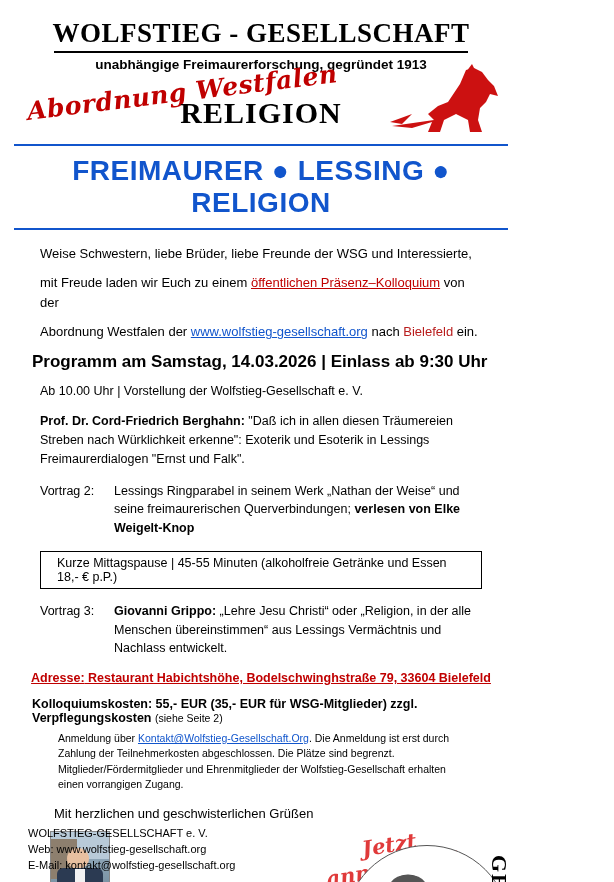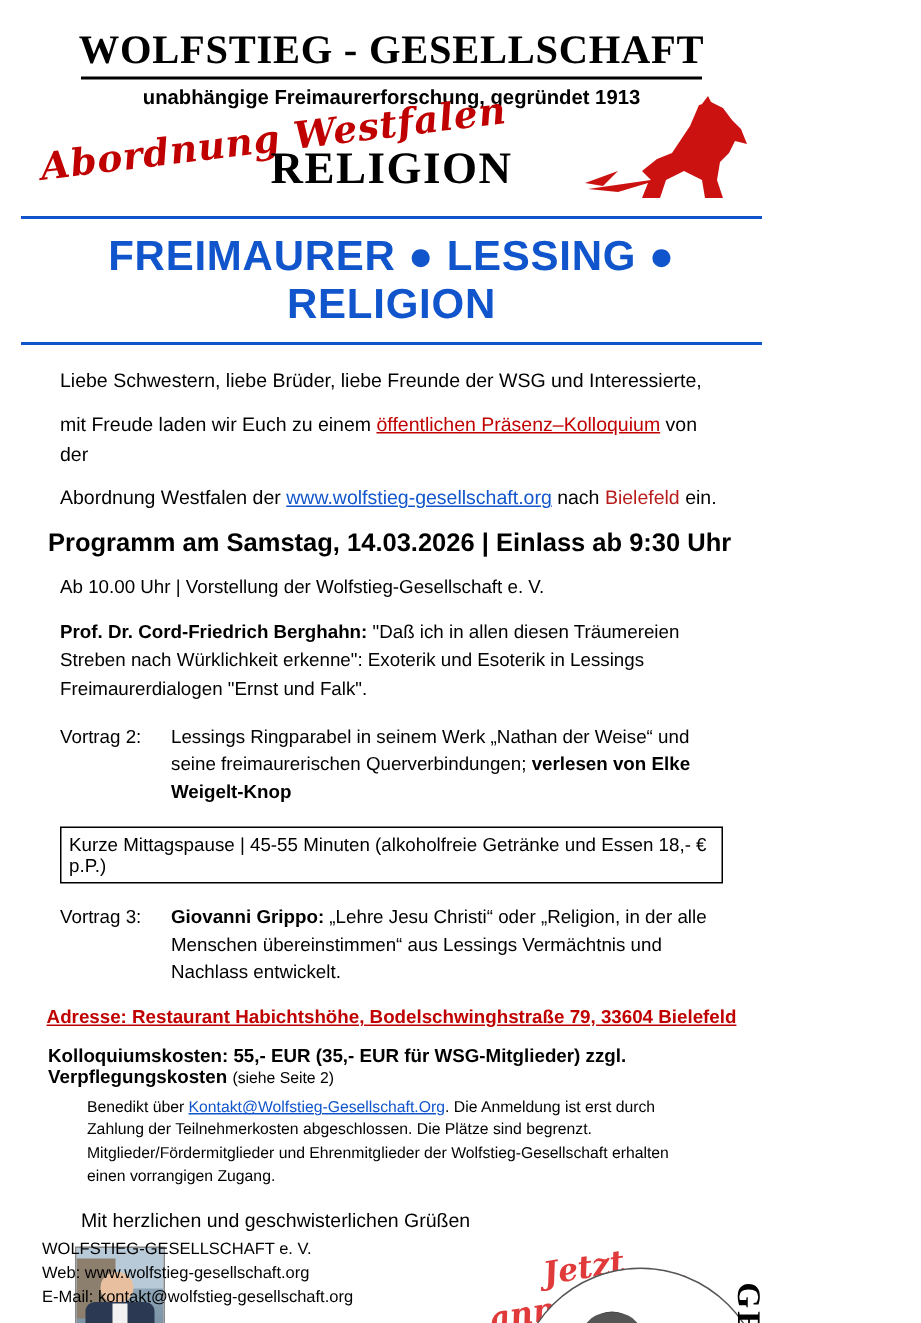--- a/index.html
+++ b/index.html
@@ -135,21 +135,21 @@
   .vortrag .lbl {
     width: 74px;
     flex: 0 0 74px;
   }
   .vortrag .txt { flex: 1; }
 
   .pause {
     margin: 0 26px 13px 26px;
     border: 1px solid #000;
     font-size: 12.5px;
-    padding: 4px 5px;
+    padding: 4px 16px;
   }
 
   .adresse {
     text-align: center;
     font-size: 12.5px;
     font-weight: bold;
     color: #c00000;
     text-decoration: underline;
     margin: 4px 0 12px 0;
   }
@@ -307,21 +307,21 @@
       <path d="M8 60 L30 52 L20 62 Z" fill="#cc1111"></path>
       <path d="M84 10 L90 2 L94 10 Z" fill="#cc1111"></path>
     </svg>
   </div>
 
   <div class="banner-box">
     <div class="banner">FREIMAURER ● LESSING ● RELIGION</div>
   </div>
 
   <div class="body-text">
-    <p><span>Liebe Schwestern, liebe Brüder, liebe Freunde der WSG und Interessierte,</span></p>
+    <p><span>Weise Schwestern, liebe Brüder, liebe Freunde der WSG und Interessierte,</span></p>
     <p>
       <span>mit Freude laden wir Euch zu einem </span><span class="red-u">öffentlichen Präsenz–Kolloquium</span><span> von der</span>
     </p>
     <p>
       <span>Abordnung Westfalen der </span><span class="blue-u">www.wolfstieg-gesellschaft.org</span><span> nach </span><span class="red">Bielefeld</span><span> ein.</span>
     </p>
   </div>
 
   <div class="prog-head">Programm am Samstag, 14.03.2026  |  Einlass ab 9:30 Uhr</div>
 
@@ -345,21 +345,21 @@
 
   <div class="adresse">
     <span>Adresse:</span><span> Restaurant Habichtshöhe, Bodelschwinghstraße 79, 33604 Bielefeld</span>
   </div>
 
   <div class="kosten">
     <span>Kolloquiumskosten: 55,- EUR (35,- EUR für WSG-Mitglieder) zzgl. Verpflegungskosten</span> <span class="small">(siehe Seite 2)</span>
   </div>
 
   <div class="anmeldung">
-    <span>Benedikt über </span><span class="blue-u">Kontakt@Wolfstieg-Gesellschaft.Org</span><span>. Die Anmeldung ist erst durch Zahlung der Teilnehmerkosten abgeschlossen. Die Plätze sind begrenzt. Mitglieder/Fördermitglieder und Ehrenmitglieder der Wolfstieg-Gesellschaft erhalten einen vorrangigen Zugang.</span>
+    <span>Anmeldung über </span><span class="blue-u">Kontakt@Wolfstieg-Gesellschaft.Org</span><span>. Die Anmeldung ist erst durch Zahlung der Teilnehmerkosten abgeschlossen. Die Plätze sind begrenzt. Mitglieder/Fördermitglieder und Ehrenmitglieder der Wolfstieg-Gesellschaft erhalten einen vorrangigen Zugang.</span>
   </div>
 
   <div class="gruss">Mit herzlichen und geschwisterlichen Grüßen</div>
 
   <div class="bottom">
     <div class="photo">
       <div class="sky"></div>
       <div class="bldg"></div>
       <div class="head"></div>
       <div class="body"></div>

